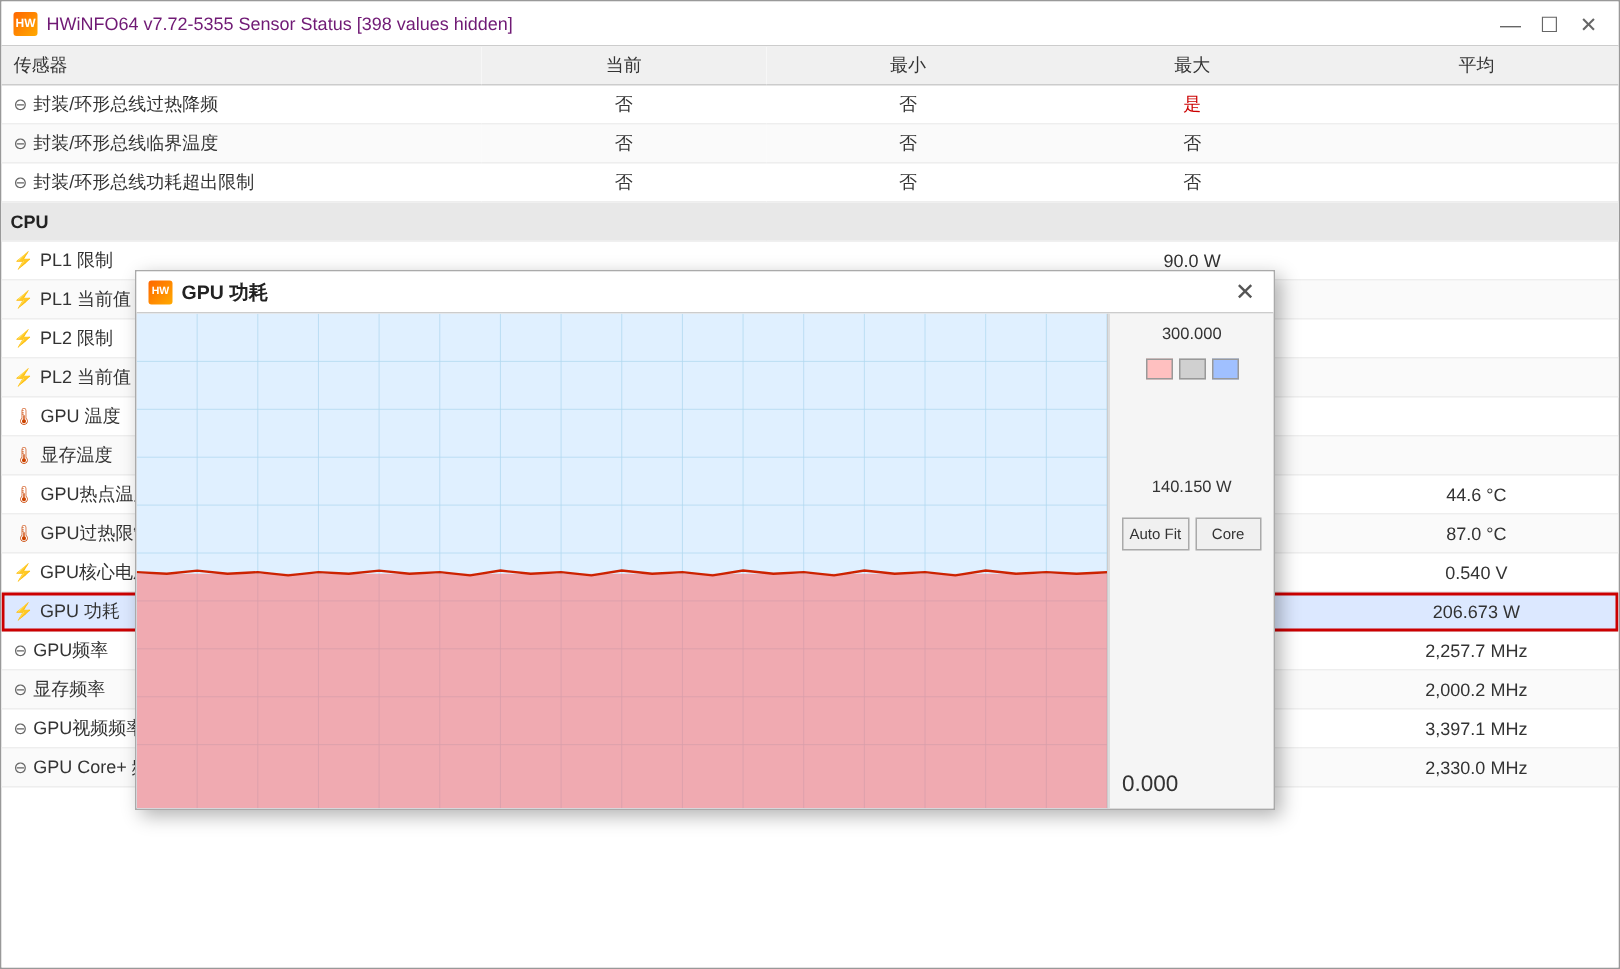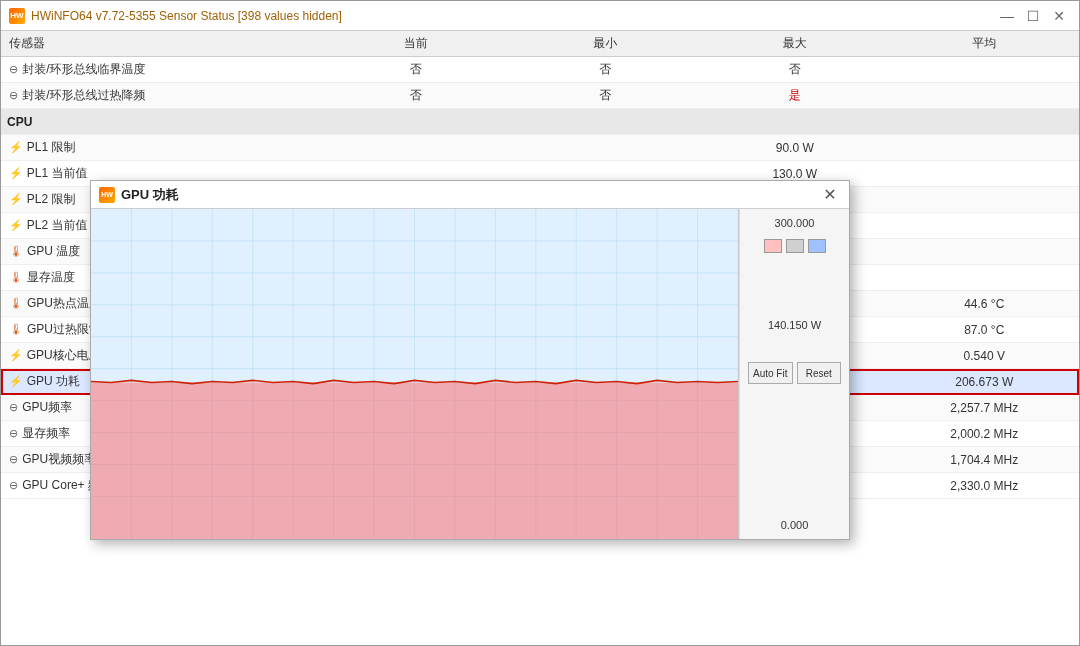--- a/index.html
+++ b/index.html
@@ -45,21 +45,21 @@
       border-radius: 2px;
       font-size: 10px;
       display: flex;
       align-items: center;
       justify-content: center;
       color: white;
       font-weight: bold;
     }
     .title-text {
       font-size: 12px;
-      color: #a16207;
+      color: #701a75;
     }
     .title-bar-controls {
       display: flex;
       gap: 2px;
     }
     .title-btn {
       width: 24px;
       height: 22px;
       border: none;
       background: transparent;
@@ -261,35 +261,34 @@
     }
     .chart-mid-label {
       font-size: 11px;
       color: #333;
       text-align: center;
       margin-top: auto;
     }
     .chart-buttons {
       display: flex;
       gap: 4px;
-      margin-top: 25px;
+      margin-top: 8px;
     }
     .chart-btn {
       flex: 1;
       height: 22px;
       border: 1px solid #aaa;
       background: #f0f0f0;
       cursor: pointer;
       font-size: 10px;
       color: #333;
     }
     .chart-zero-label {
-      font-size: 11px;
+      font-size: 15px;
       color: #333;
-      text-align: center;
       margin-top: auto;
     }
 
   </style>
 </head>
 <body>
 
 <div class="main-window">
 
   <div class="title-bar">
@@ -312,31 +311,38 @@
         <tr>
           <th>传感器</th>
           <th>当前</th>
           <th>最小</th>
           <th>最大</th>
           <th>平均</th>
         </tr>
       </thead>
       <tbody id="table-body">
       <tr>
+            <td><span class="row-icon" style="color: rgb(102, 102, 102);">⊖</span>封装/环形总线过热降频</td>
+            <td>否</td>
+            <td>否</td>
+            <td class="red-text">是</td>
+            <td></td>
+          </tr>
+          <tr>
             <td><span class="row-icon" style="color: rgb(102, 102, 102);">⊖</span>封装/环形总线临界温度</td>
             <td>否</td>
             <td>否</td>
             <td>否</td>
             <td></td>
           </tr>
           <tr>
-            <td><span class="row-icon" style="color: rgb(102, 102, 102);">⊖</span>封装/环形总线过热降频</td>
-            <td>否</td>
-            <td>否</td>
-            <td class="red-text">是</td>
+            <td><span class="row-icon" style="color: rgb(102, 102, 102);">⊖</span>封装/环形总线功耗超出限制</td>
+            <td>否</td>
+            <td>否</td>
+            <td>否</td>
             <td></td>
           </tr>
           <tr class="section-header">
             <td colspan="5">CPU</td>
           </tr>
           <tr>
             <td><span class="row-icon" style="color: rgb(255, 170, 0);">⚡</span>PL1 限制</td>
             <td></td>
             <td></td>
             <td>90.0 W</td>
@@ -417,21 +423,21 @@
             <td>2,000.2 MHz</td>
             <td>2,000.2 MHz</td>
             <td>2,000.2 MHz</td>
             <td>2,000.2 MHz</td>
           </tr>
           <tr>
             <td><span class="row-icon" style="color: rgb(102, 102, 102);">⊖</span>GPU视频频率</td>
             <td>1,980.0 MHz</td>
             <td>1,965.0 MHz</td>
             <td>2,145.0 MHz</td>
-            <td>1,704.4 MHz</td>
+            <td>3,397.1 MHz</td>
           </tr>
           <tr>
             <td><span class="row-icon" style="color: rgb(102, 102, 102);">⊖</span>GPU Core+ 频率</td>
             <td>1,005.0 MHz</td>
             <td>1,080.0 MHz</td>
             <td>2,100.0 MHz</td>
             <td>2,330.0 MHz</td>
           </tr>
         </tbody>
     </table>
@@ -503,19 +509,19 @@
       <div class="chart-right-panel">
         <span class="chart-max-label">300.000</span>
         <div class="chart-color-boxes">
           <div class="color-box" style="background:#ffc0c0;"></div>
           <div class="color-box" style="background:#d0d0d0;"></div>
           <div class="color-box" style="background:#a0c0ff;"></div>
         </div>
         <span class="chart-mid-label" style="margin-top:60px;">140.150 W</span>
         <div class="chart-buttons">
           <button class="chart-btn">Auto Fit</button>
-          <button class="chart-btn">Reset</button>
+          <button class="chart-btn">Core</button>
         </div>
         <span class="chart-zero-label" style="margin-top:auto;">0.000</span>
       </div>
     </div>
   </div>
 </div>
 
 </body></html>

